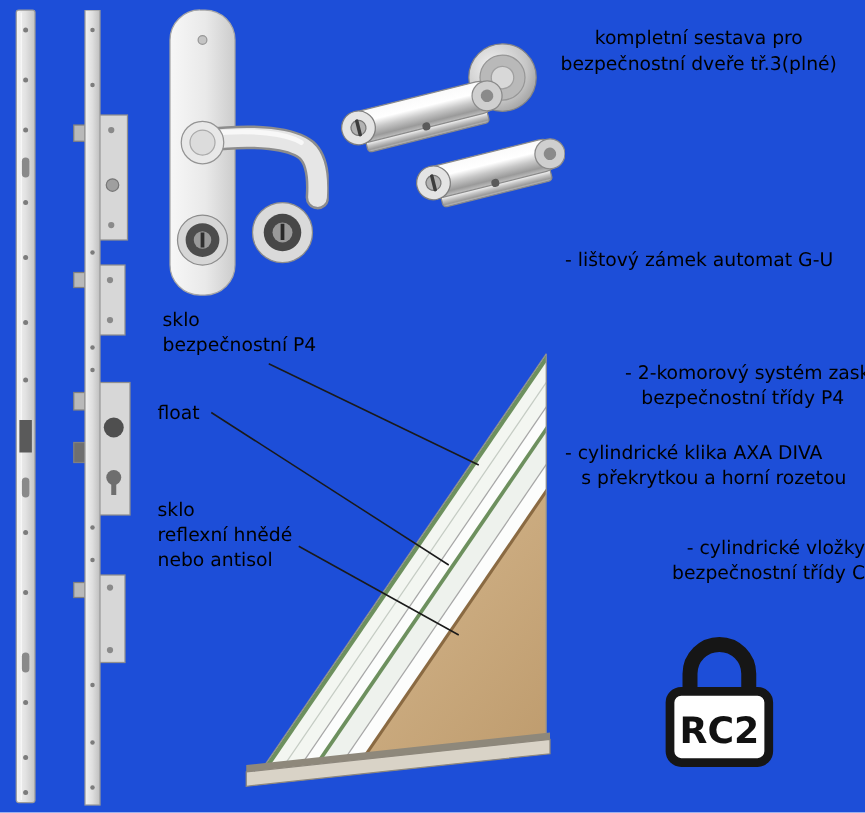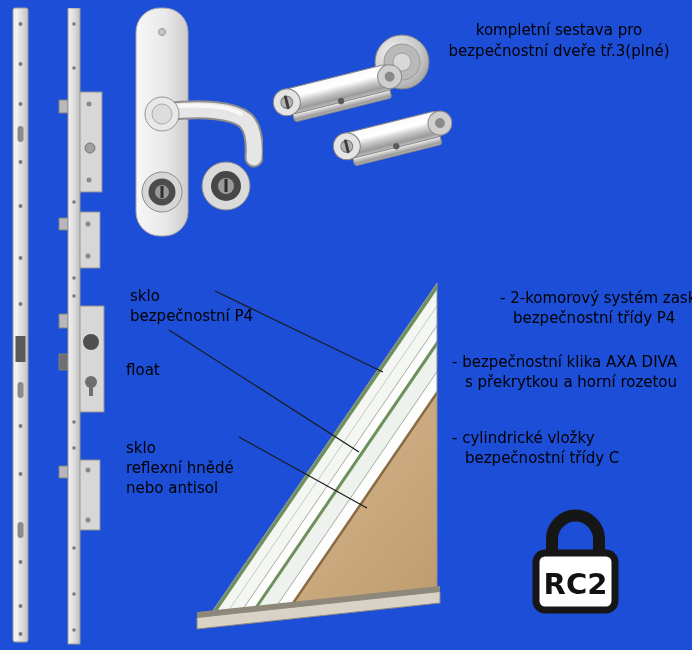--- a/index.html
+++ b/index.html
@@ -16,21 +16,21 @@
     font-size:15px; line-height:21px; text-align:center;
     white-space:pre; color:#000;
   }
   .feature {
     position:absolute; left:452px; width:240px;
     font-size:15px; line-height:20px; color:#000;
     white-space:pre; padding-left:13px; text-indent:-13px;
   }
   .glass-label {
     position:absolute; font-size:15px; line-height:20px;
-    color:#000; white-space:pre;margin-top:40px;
+    color:#000; white-space:pre;
   }
   svg { display:block; }
 </style>
 </head>
 <body>
 
 <div class="page">
 
   <svg class="abs" style="left:8px;top:6px;" width="26" height="640" viewBox="0 0 26 640">
     <defs>
@@ -179,25 +179,26 @@
       <circle cx="7" cy="0" r="13.5" fill="#e4e4e4" stroke="#7f7f7f"></circle>
       <circle cx="7" cy="0" r="6" fill="#b2b2b2" stroke="#787878"></circle>
       <rect x="5.6" y="-7" width="2.8" height="14" rx="1.2" fill="#3c3c3c"></rect>
       <circle cx="55" cy="12" r="3.2" fill="#5a5a5a"></circle>
     </g>
   </svg>
 
   <div class="title">kompletní sestava pro
 bezpečnostní dveře tř.3(plné)</div>
 
+  <div class="feature" style="top:198px;">- lištový zámek automat G-U</div>
   <div class="feature" style="top:288px;margin-left:48px;">- 2-komorový systém zasklení
 bezpečnostní třídy P4</div>
-  <div class="feature" style="top:352px;">- bezpečnostní klika AXA DIVA
+  <div class="feature" style="top:352px;">- cylindrické klika AXA DIVA
 s překrytkou a horní rozetou</div>
-  <div class="feature" style="top:428px;">- cylindrické vložky
+  <div class="feature" style="top:428px;text-align:right;">- cylindrické vložky
 bezpečnostní třídy C</div>
 
   <div class="glass-label" style="left:130px;top:246px;">sklo
 bezpečnostní P4</div>
   <div class="glass-label" style="left:126px;top:320px;text-align:right;">float</div>
   <div class="glass-label" style="left:126px;top:398px;">sklo
 reflexní hnědé
 nebo antisol</div>
 
   <svg class="abs" style="left:0;top:0;pointer-events:none;" width="692" height="650" viewBox="0 0 692 650">

